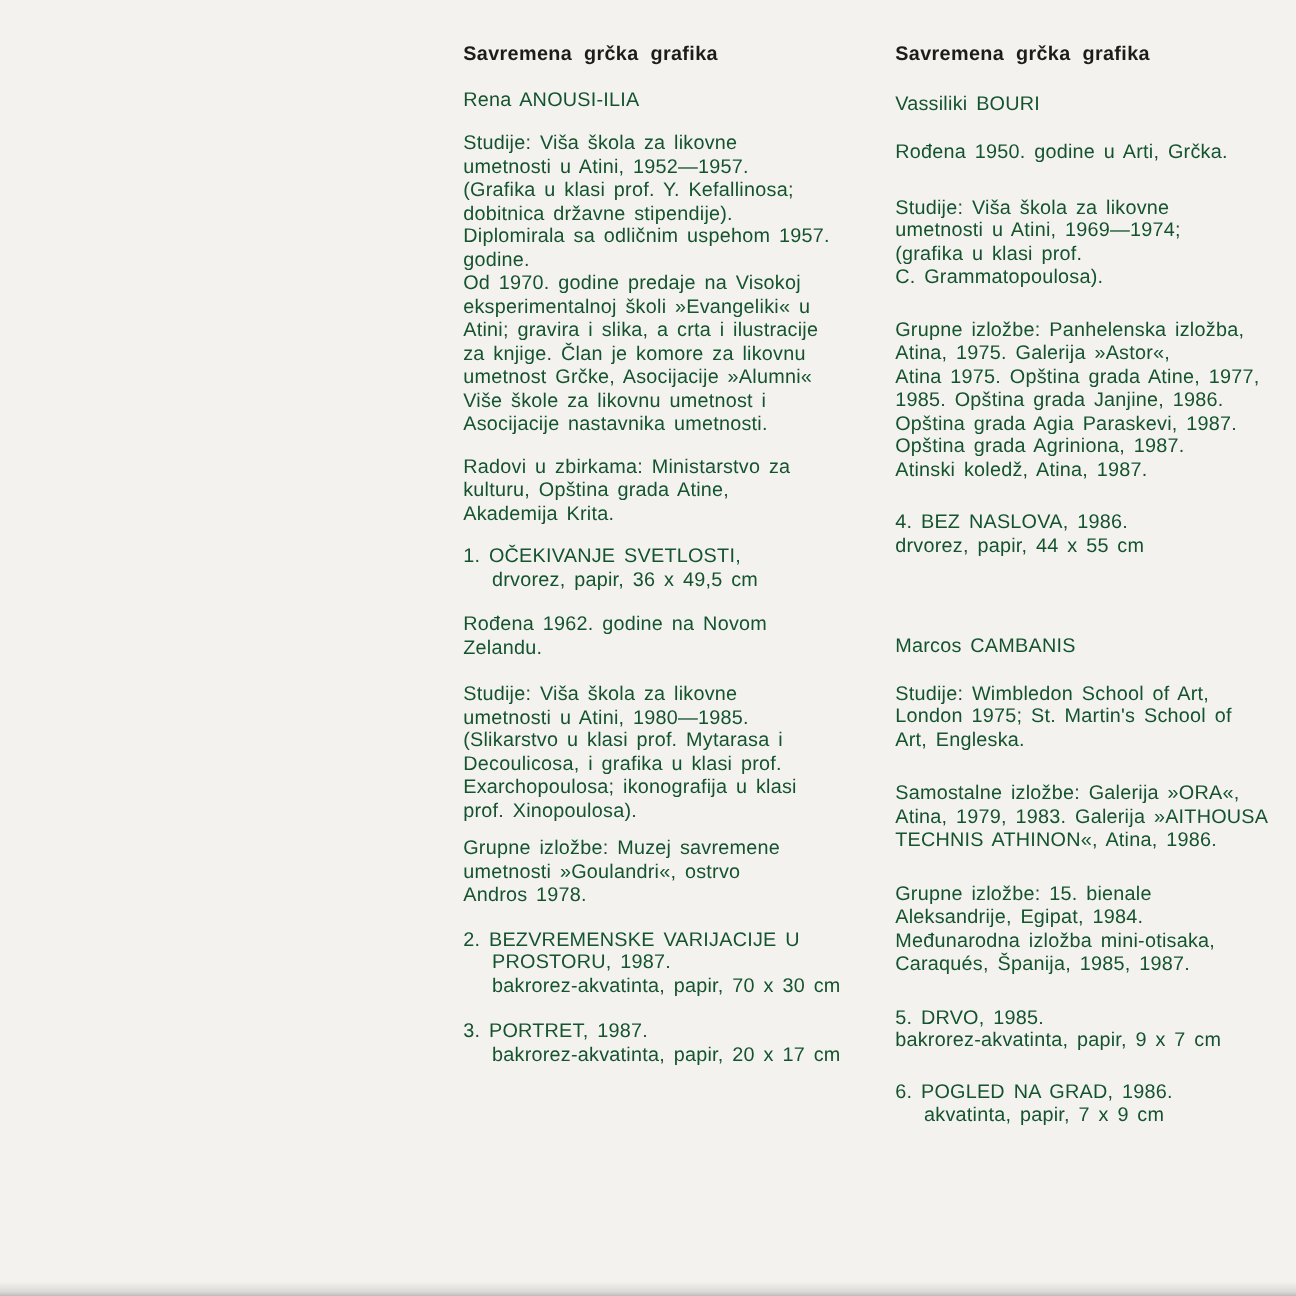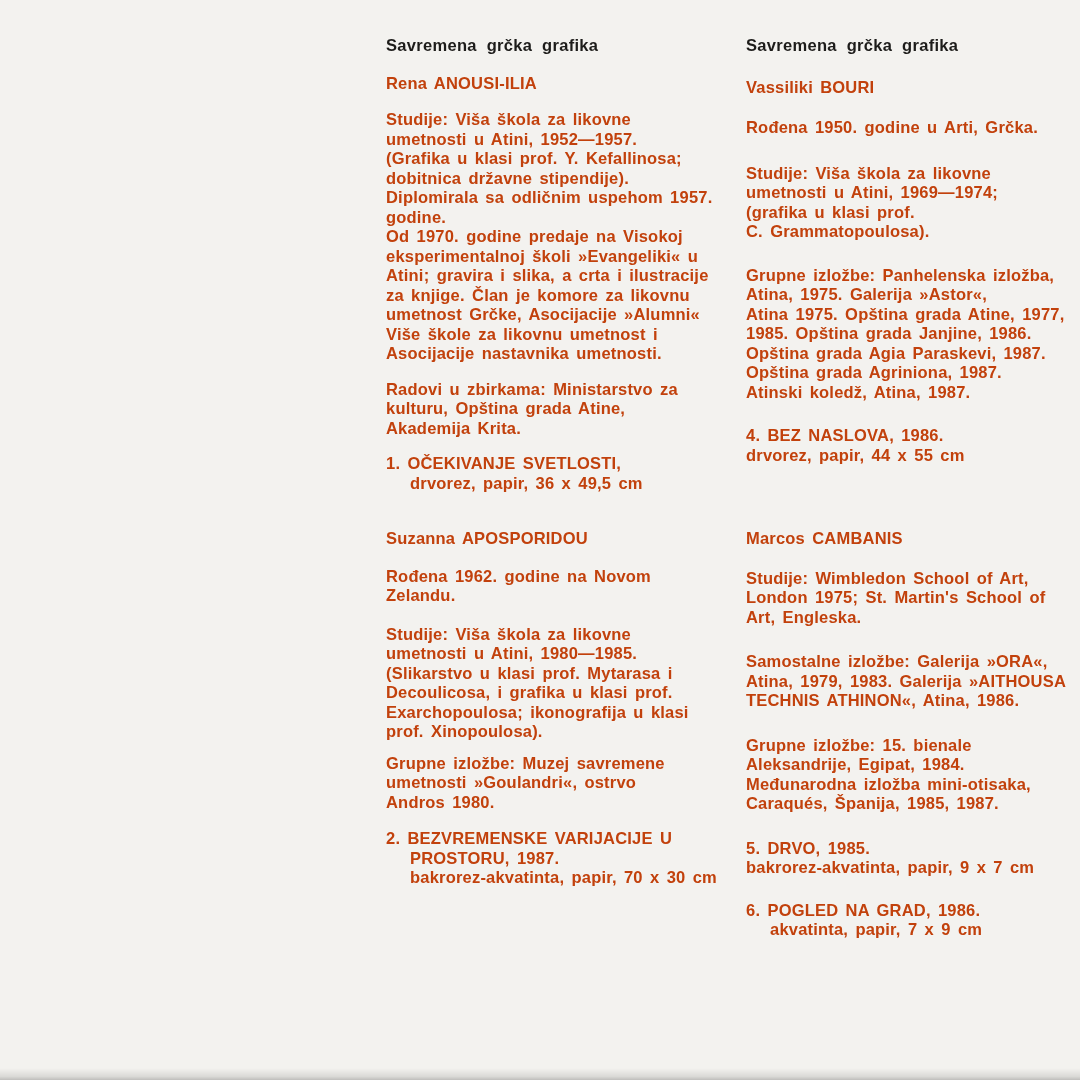--- a/index.html
+++ b/index.html
@@ -37,22 +37,21 @@
     line-height: 19.5px;
     letter-spacing: 0.2px;
     word-spacing: 2.5px;
     margin-left: 41px;
   }
   .col-left  { left: 345px; width: 350px; }
   .col-right { left: 705px; width: 365px; }
   .block {
     margin: 0;
     white-space: pre;
-    color: #c2410c;
-    font-weight: bold;
+    color: #14532d;
   }
   .header {
     font-weight: bold;
     color: #1d1c1a;
     word-spacing: 5px;
     letter-spacing: 0.3px;
   }
   
   .work.hang {
     padding-left: 24px;
@@ -90,40 +89,41 @@
 Asocijacije nastavnika umetnosti.</p>
 
 
     <p class="block" style="margin-top:16px">Radovi u zbirkama: Ministarstvo za
 kulturu, Opština grada Atine,
 Akademija Krita.</p>
 
     <p class="block work hang" style="margin-top:16px">1. OČEKIVANJE SVETLOSTI,
 drvorez, papir, 36 x 49,5 cm</p>
 
-    <p class="block" style="margin-top:36px">Suzanna APOSPORIDOU</p>
 
     <p class="block" style="margin-top:18px">Rođena 1962. godine na Novom
 Zelandu.</p>
 
     <p class="block" style="margin-top:19px">Studije: Viša škola za likovne
 umetnosti u Atini, 1980—1985.
 (Slikarstvo u klasi prof. Mytarasa i
 Decoulicosa, i grafika u klasi prof.
 Exarchopoulosa; ikonografija u klasi
 prof. Xinopoulosa).</p>
 
     <p class="block" style="margin-top:12px">Grupne izložbe: Muzej savremene
 umetnosti »Goulandri«, ostrvo
-Andros 1980.</p>
+Andros 1978.</p>
 
     <p class="block work hang" style="margin-top:17px">2. BEZVREMENSKE VARIJACIJE U
 PROSTORU, 1987.
 bakrorez-akvatinta, papir, 70 x 30 cm</p>
 
+    <p class="block work hang" style="margin-top:18px">3. PORTRET, 1987.
+bakrorez-akvatinta, papir, 20 x 17 cm</p>
   </div>
 
   <div class="col col-right">
     <p class="block header">Savremena grčka grafika</p>
 
     <p class="block" style="margin-top:22px">Vassiliki BOURI</p>
 
     <p class="block" style="margin-top:21px">Rođena 1950. godine u Arti, Grčka.</p>
 
     <p class="block" style="margin-top:26px">Studije: Viša škola za likovne

